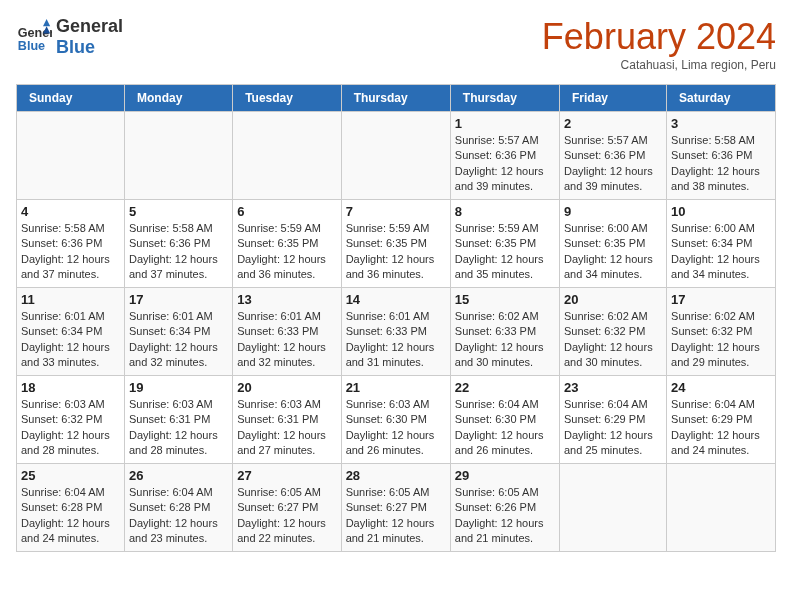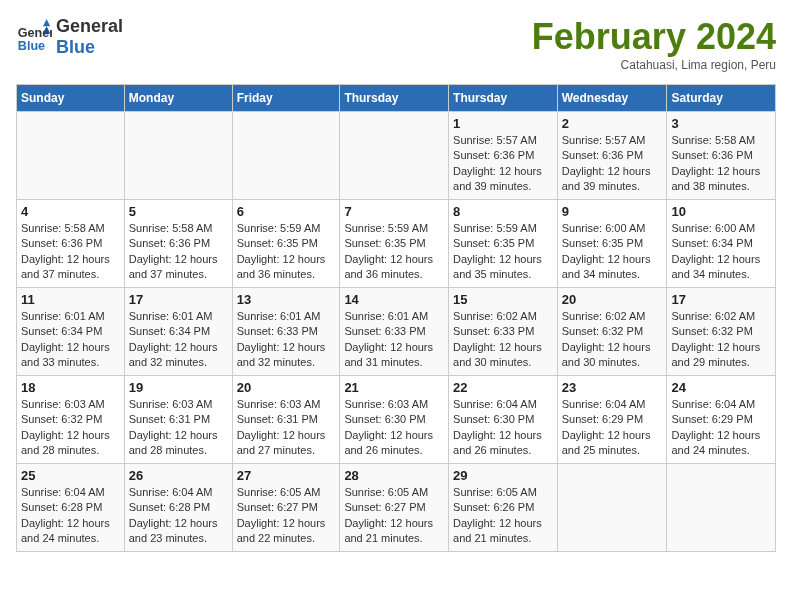--- a/index.html
+++ b/index.html
@@ -23,36 +23,36 @@
     .logo-icon {
       width: 36px;
       height: 36px;
       margin-right: 4px;
     }
     .title-block {
       text-align: right;
     }
     .month-title {
       font-size: 36px;
-      font-weight: bold;
-      color: #4d7c0f;
+      font-weight: normal;
+      color: #c2410c;
     }
     .subtitle {
       font-size: 12px;
       color: #555;
     }
     table {
       width: 100%;
       border-collapse: collapse;
       font-size: 11px;
     }
     thead tr th {
       background-color: #2a6db5;
       color: #fff;
-      padding: 6px 4px;
+      padding: 6px 12px;
       text-align: left;
       font-size: 12px;
       font-weight: bold;
       border: 1px solid #ccc;
     }
     tbody tr td {
       border: 1px solid #ccc;
       vertical-align: top;
       padding: 4px;
       height: 88px;
@@ -99,24 +99,24 @@
     <div class="month-title">February 2024</div>
     <div class="subtitle">Catahuasi, Lima region, Peru</div>
   </div>
 </div>
 
 <table>
   <thead>
     <tr>
     <th>Sunday</th>
         <th>Monday</th>
-        <th>Friday</th>
+        <th>Tuesday</th>
         <th>Thursday</th>
         <th>Thursday</th>
-        <th>Wednesday</th>
+        <th>Friday</th>
         <th>Saturday</th>
       </tr>
   </thead>
   <tbody id="calendar-body">
   <tr>
         <td class="empty"></td>
         <td class="empty"></td>
         <td class="empty"></td>
         <td class="empty"></td>
         <td>

